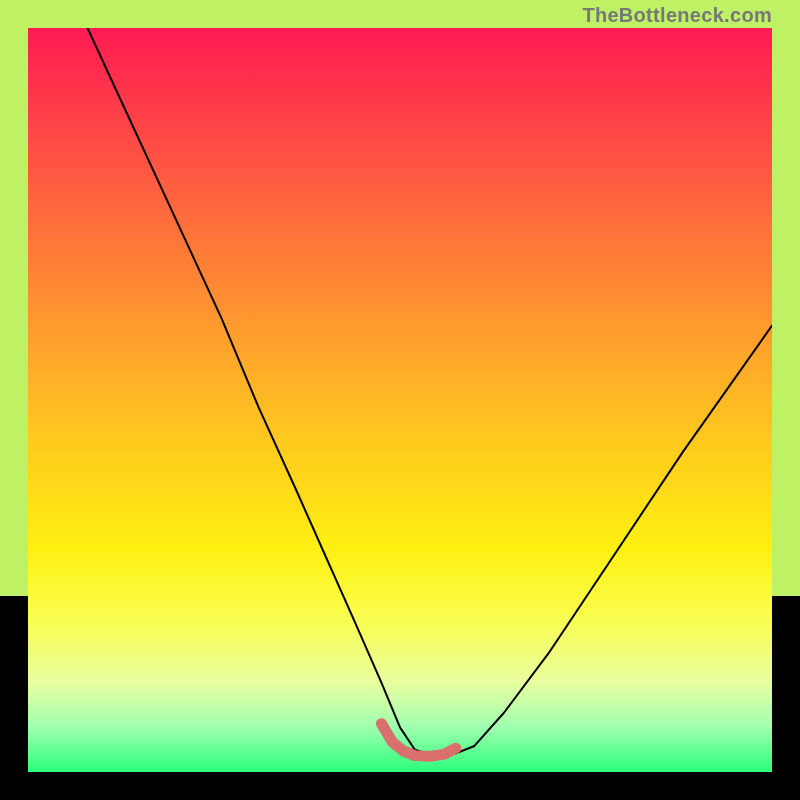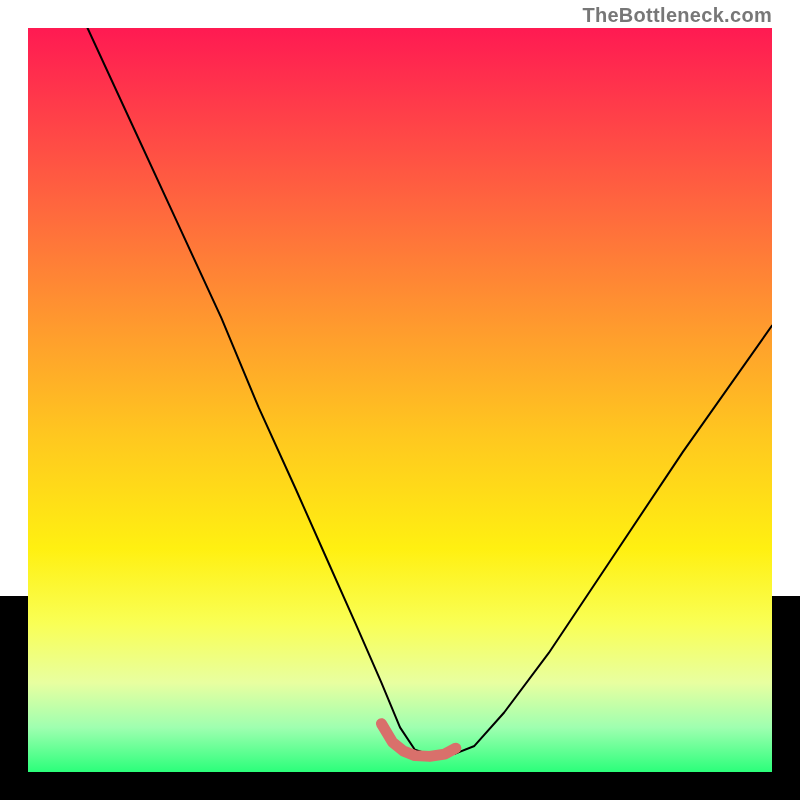--- a/index.html
+++ b/index.html
@@ -8,21 +8,21 @@
     width: 800px;
     height: 800px;
     overflow: hidden;
     background: #000;
     font-family: Arial, Helvetica, sans-serif;
   }
   .frame {
     position: relative;
     width: 800px;
     height: 596px;
-    background: #ffffff;
+    background: #bef264;
     text-decoration: underline;
   }
   .plot-area {
     position: absolute;
     left: 28px;
     top: 28px;
     width: 744px;
     height: 744px;
     overflow: hidden;
   }

